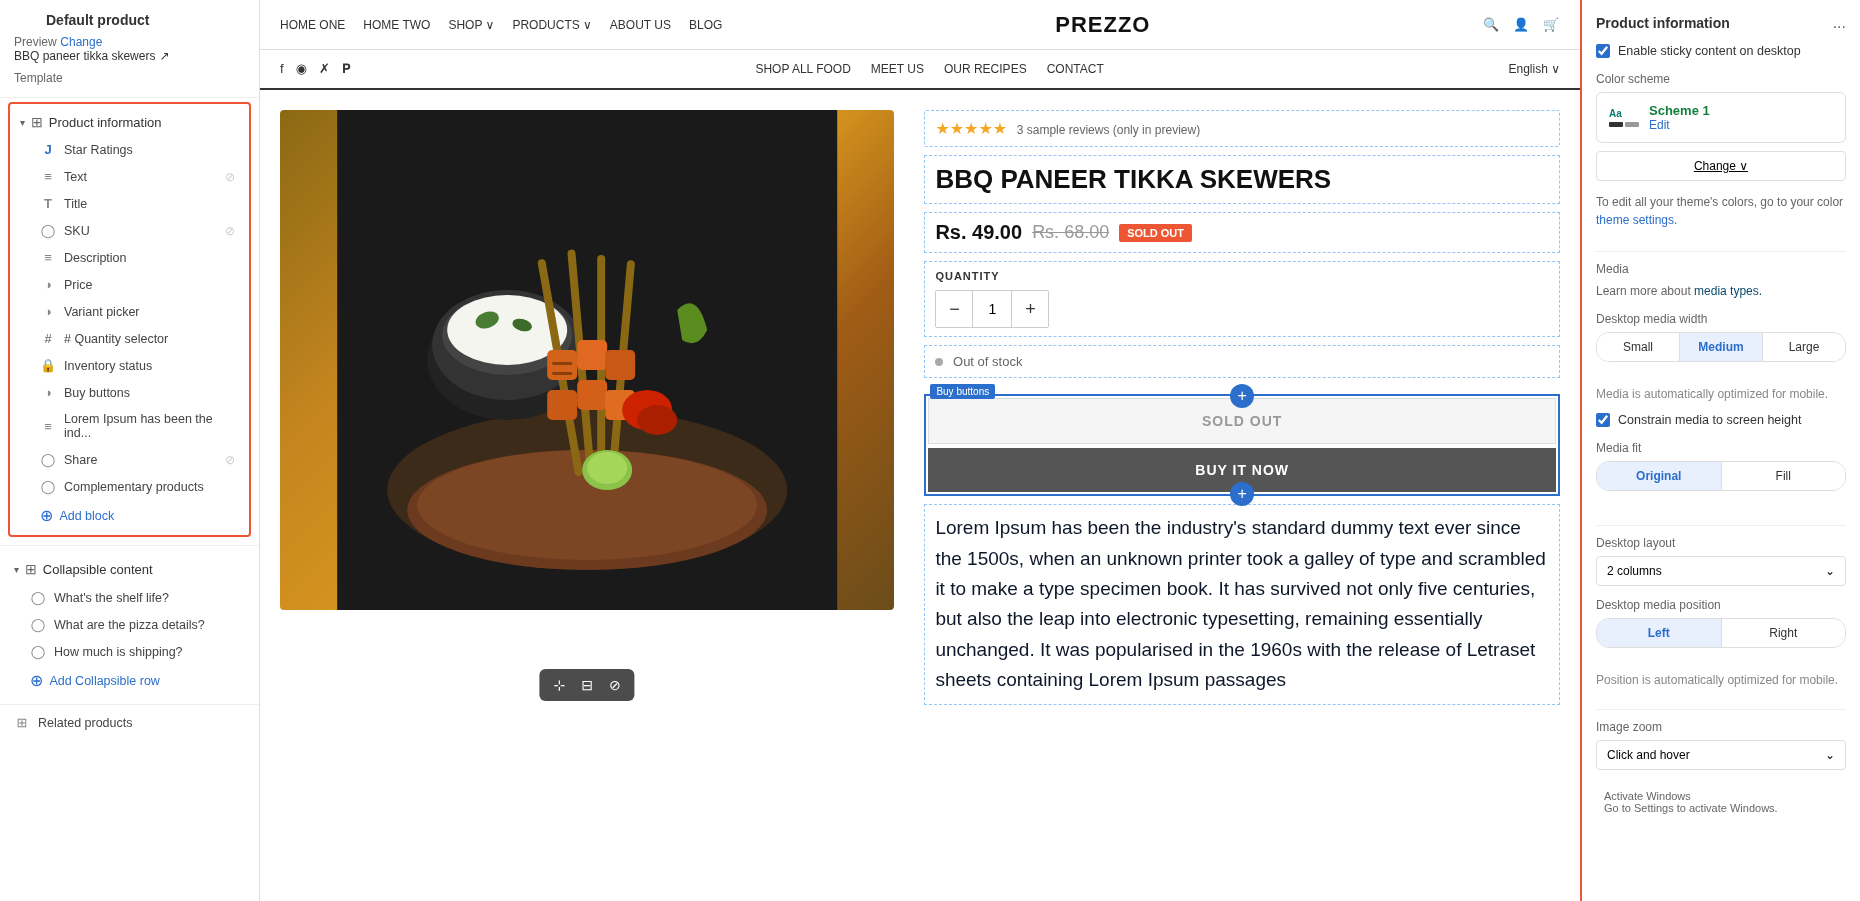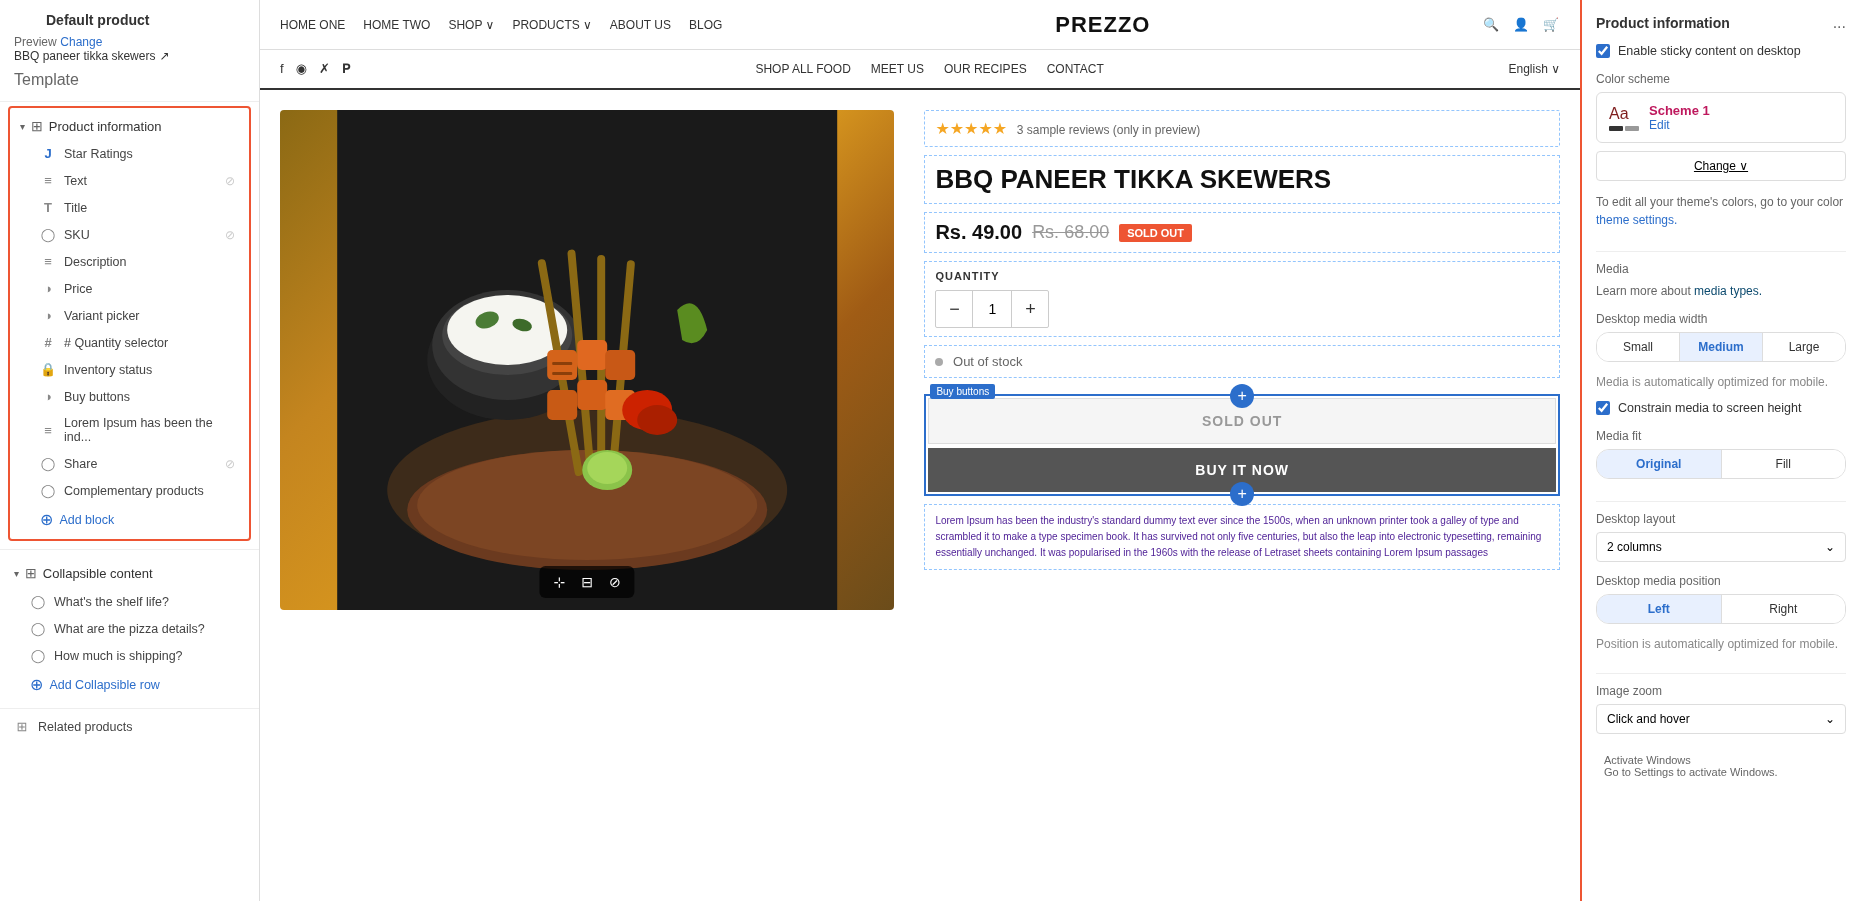--- a/index.html
+++ b/index.html
@@ -17,21 +17,21 @@
     }
     .sidebar-header {
       padding: 12px 14px;
       border-bottom: 1px solid #eee;
     }
     .sidebar-title { font-size: 14px; font-weight: 600; color: #333; padding-left: 32px; }
     .sidebar-preview-row { display: flex; justify-content: space-between; align-items: flex-end; margin-top: 6px; }
     .sidebar-preview-label { color: #666; font-size: 12px; }
     .sidebar-change-link { color: #2c6ecb; font-size: 12px; cursor: pointer; text-decoration: none; }
     .sidebar-preview-value { font-size: 12px; color: #333; display: flex; align-items: center; gap: 4px; }
-    .sidebar-template-label { font-size: 16px; color: #666; margin-top: 8px; }
+    .sidebar-template-label { font-size: 12px; color: #666; margin-top: 8px; }
 
     .sidebar-section { padding: 4px 0; }
     .sidebar-section-header {
       display: flex; align-items: center; gap: 6px;
       padding: 7px 14px;
       cursor: pointer;
       font-size: 13px; font-weight: 500;
       color: #333;
     }
     .sidebar-section-header .chevron { font-size: 10px; color: #666; }
@@ -217,21 +217,21 @@
     .buy-now-btn {
       background: #555; color: #fff; border: none;
       width: 100%; padding: 14px; font-size: 14px; font-weight: 700;
       letter-spacing: 1px; cursor: pointer; text-align: center;
     }
 
     .lorem-section {
       border: 1.5px dashed #93c5fd;
       padding: 8px 10px;
       margin-bottom: 8px;
-      font-size: 10px; color: #4c1d95; line-height: 1.6;
+      font-size: 19px; color: #0f172a; line-height: 1.6;
     }
 
     
     .right-sidebar {
       width: 280px;
       background: #fff;
       border-left: 2px solid #e53;
       display: flex;
       flex-direction: column;
       overflow-y: auto;
@@ -250,39 +250,39 @@
     input[type=checkbox] { accent-color: #2c6ecb; width: 14px; height: 14px; }
 
     .field-label { font-size: 12px; color: #666; margin-bottom: 6px; font-weight: 500; }
 
     .color-scheme-box {
       border: 1px solid #ddd; border-radius: 6px; padding: 10px 12px;
       display: flex; align-items: center; gap: 10px;
       margin-bottom: 8px;
     }
     .scheme-preview { display: flex; flex-direction: column; gap: 3px; }
-    .scheme-aa { font-size: 16px; font-weight: 400; color: #7f1d1d; }
+    .scheme-aa { font-size: 10px; font-weight: 700; color: #0f766e; }
     .scheme-bars { display: flex; gap: 2px; }
     .scheme-bar { width: 14px; height: 5px; border-radius: 1px; }
-    .scheme-info .scheme-name { font-size: 13px; font-weight: 600; color: #be185d; }
+    .scheme-info .scheme-name { font-size: 13px; font-weight: 600; color: #15803d; }
     .scheme-info .scheme-edit { color: #2c6ecb; font-size: 12px; cursor: pointer; }
 
     .change-btn {
       border: 1px solid #ddd; border-radius: 4px; padding: 7px 14px;
       font-size: 12px; cursor: pointer; background: #fff; width: 100%;
       display: flex; justify-content: center; align-items: center; gap: 6px;
       margin-bottom: 12px;
       text-decoration: underline;
     }
 
     .helper-text { font-size: 12px; color: #666; margin-bottom: 12px; line-height: 1.5; }
     .helper-text a { color: #2c6ecb; text-decoration: none; }
 
     .btn-group {
-      display: flex; margin-bottom: 12px; border: 1px solid #ddd; border-radius: 13px; overflow: hidden;
+      display: flex; margin-bottom: 24px; border: 1px solid #ddd; border-radius: 13px; overflow: hidden;
     }
     .btn-group-item {
       flex: 1; padding: 7px 6px; text-align: center; font-size: 12px;
       cursor: pointer; background: #fff; border: none; border-right: 1px solid #ddd;
       color: #333;
     }
     .btn-group-item:last-child { border-right: none; }
     .btn-group-item.active { background: #e8f0fe; color: #2c6ecb; font-weight: 600; }
 
     .right-divider { height: 1px; background: #eee; margin: 10px 0; }

